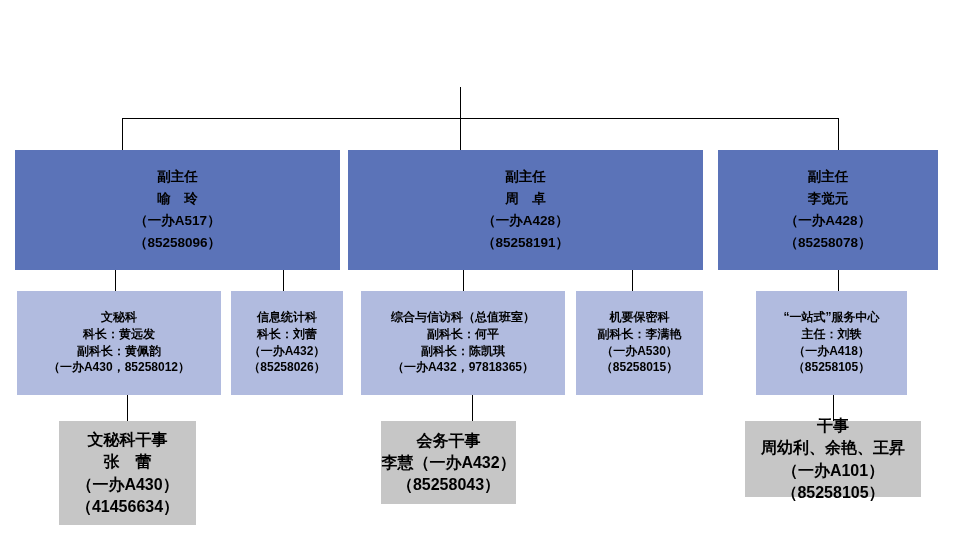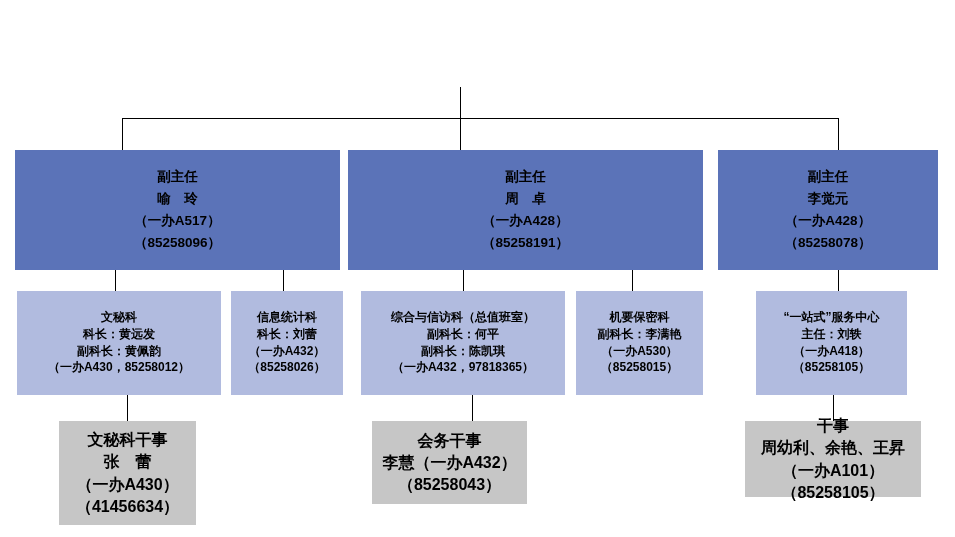--- a/index.html
+++ b/index.html
@@ -158,21 +158,21 @@
     <span class="line-txt">（85258105）</span>
   </div>
 
   <div class="node lvl-4" style="left:59px; top:421px; width:137px; height:104px;">
     <span class="line-txt">文秘科干事</span>
     <span class="line-txt">张　蕾</span>
     <span class="line-txt">（一办A430）</span>
     <span class="line-txt">（41456634）</span>
   </div>
 
-  <div class="node lvl-4" style="left:372px; top:421px; width:155px; height:83px;">
+  <div class="node lvl-4" style="left:381px; top:421px; width:135px; height:83px;">
     <span class="line-txt">会务干事</span>
     <span class="line-txt">李慧（一办A432）</span>
     <span class="line-txt">（85258043）</span>
   </div>
 
   <div class="node lvl-4" style="left:745px; top:421px; width:176px; height:76px;">
     <span class="line-txt">干事</span>
     <span class="line-txt">周幼利、余艳、王昇</span>
     <span class="line-txt">（一办A101）</span>
     <span class="line-txt">（85258105）</span>

